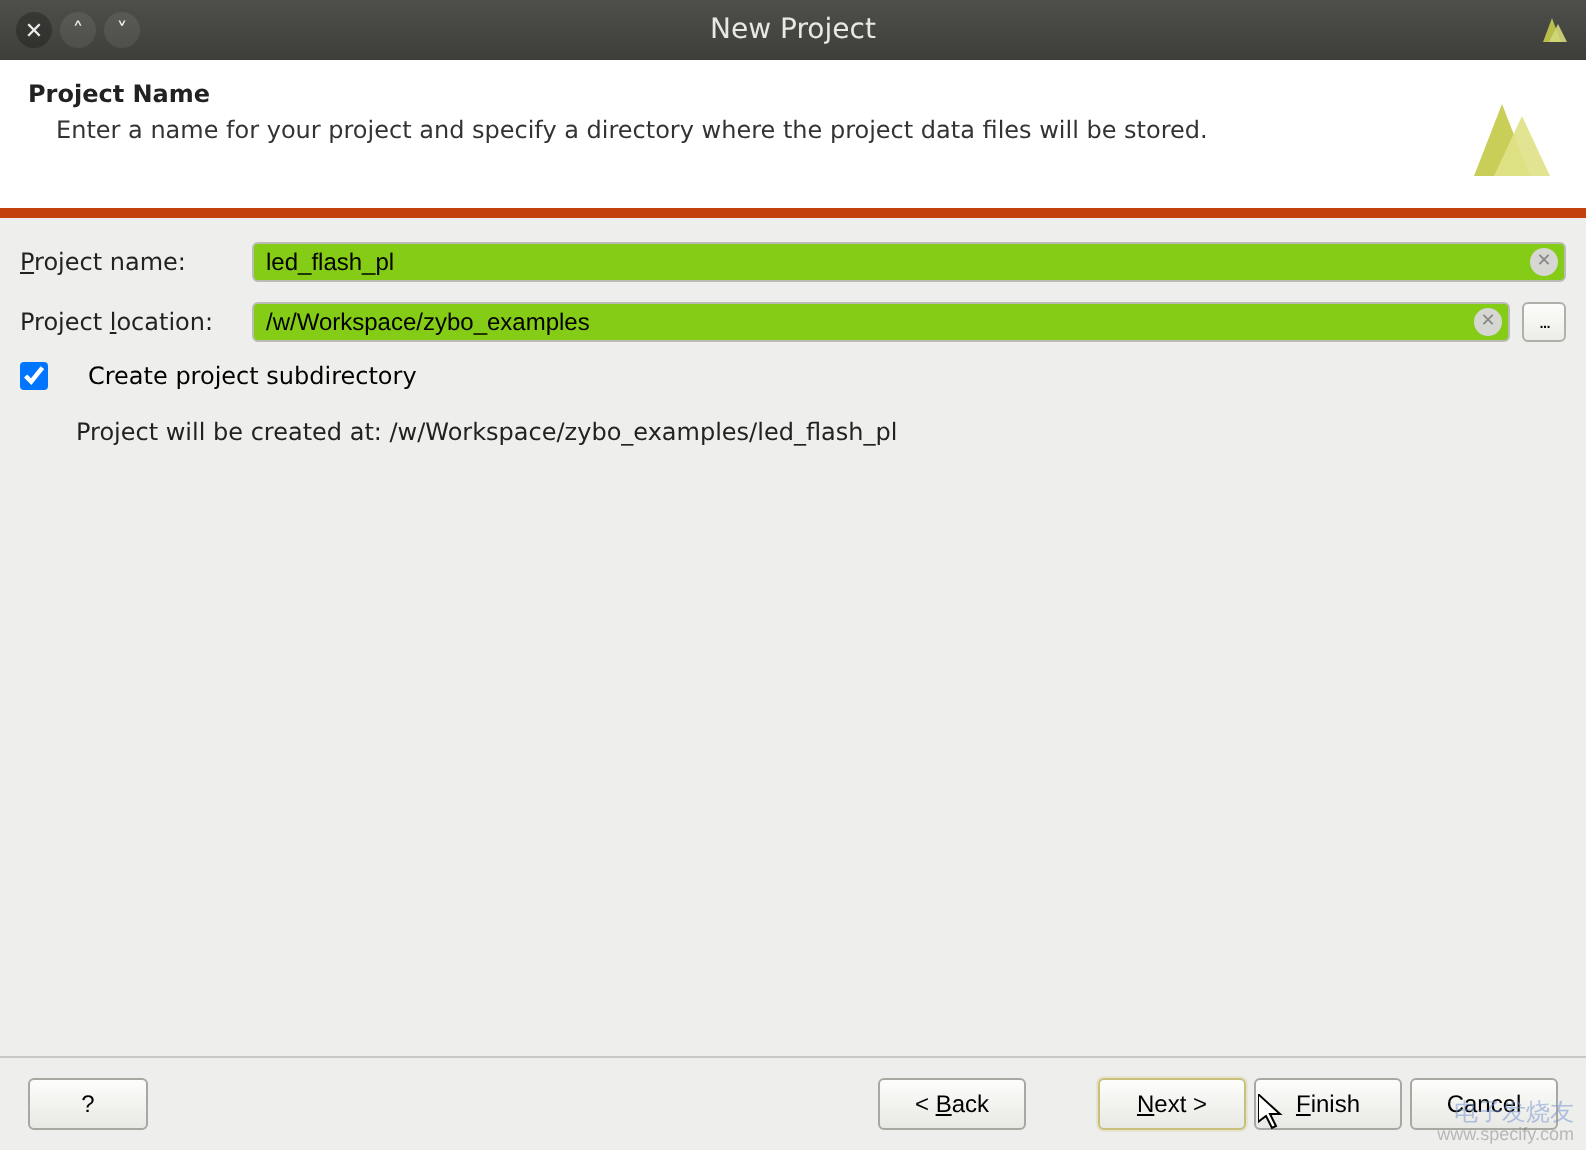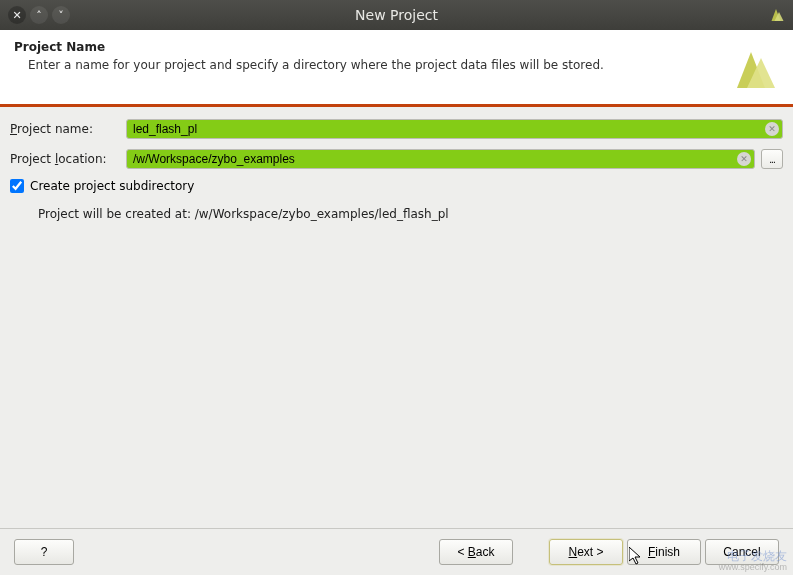--- a/index.html
+++ b/index.html
@@ -46,21 +46,21 @@
       font-size: 14px;
       color: #e8e8e4;
     }
     .title-app-icon {
       margin-left: auto;
       width: 18px;
       height: 18px;
     }
     .banner {
       background: #ffffff;
-      border-bottom: 3px solid #c2410c;
+      border-bottom: 5px solid #c2410c;
       padding: 10px 14px;
       display: flex;
       justify-content: space-between;
       align-items: flex-start;
     }
     .banner-text h2 { font-size: 12px; font-weight: bold; margin-bottom: 4px; color: #222; }
     .banner-text p { font-size: 12px; color: #333; margin-left: 14px; }
     .banner-icon { width: 50px; height: 50px; margin-top:4px; }
     .content {
       padding: 12px 10px;
@@ -114,21 +114,21 @@
       font-size: 10px;
       cursor: pointer;
       display: flex;
       align-items: center;
       justify-content: center;
       letter-spacing: -1px;
     }
     .checkbox-row {
       display: flex;
       align-items: center;
-      gap: 6px;
+      gap: 20px;
       margin: 6px 0 14px 0;
     }
     .checkbox-row input { width: 14px; height: 14px; }
     .info-text { color: #222; font-size: 12px; margin-left: 28px; }
     .footer {
       position: absolute;
       bottom: 0;
       left: 0;
       right: 0;
       border-top: 1px solid #c8c8c4;

